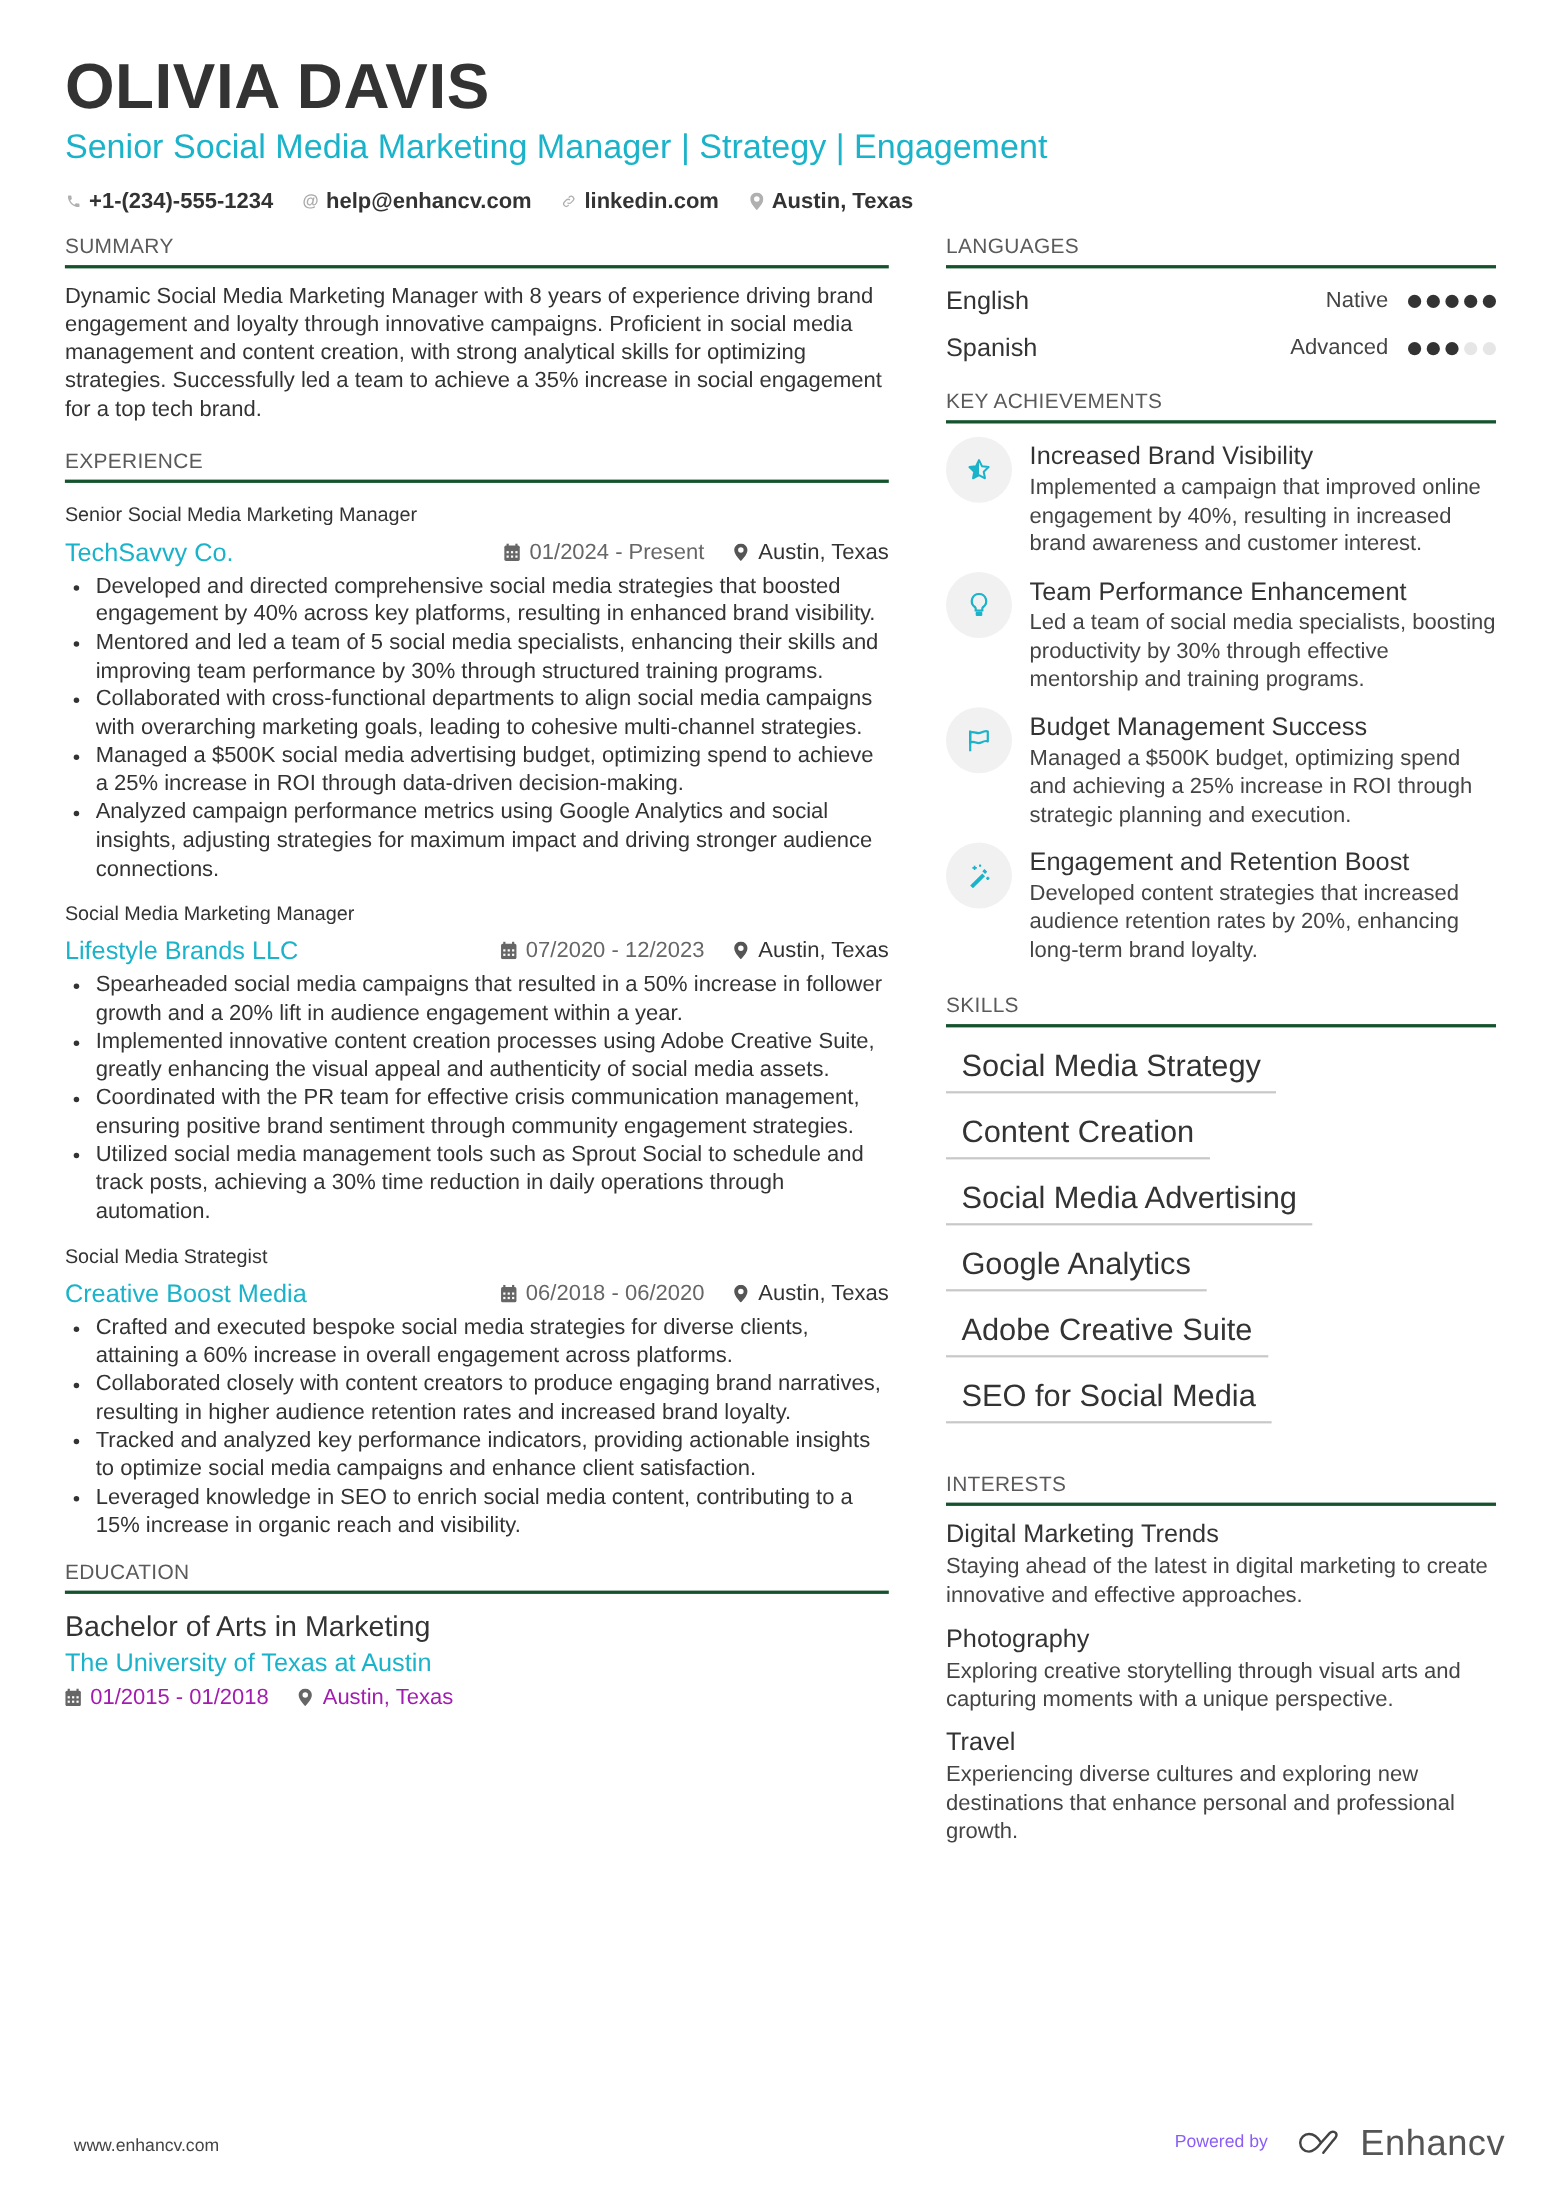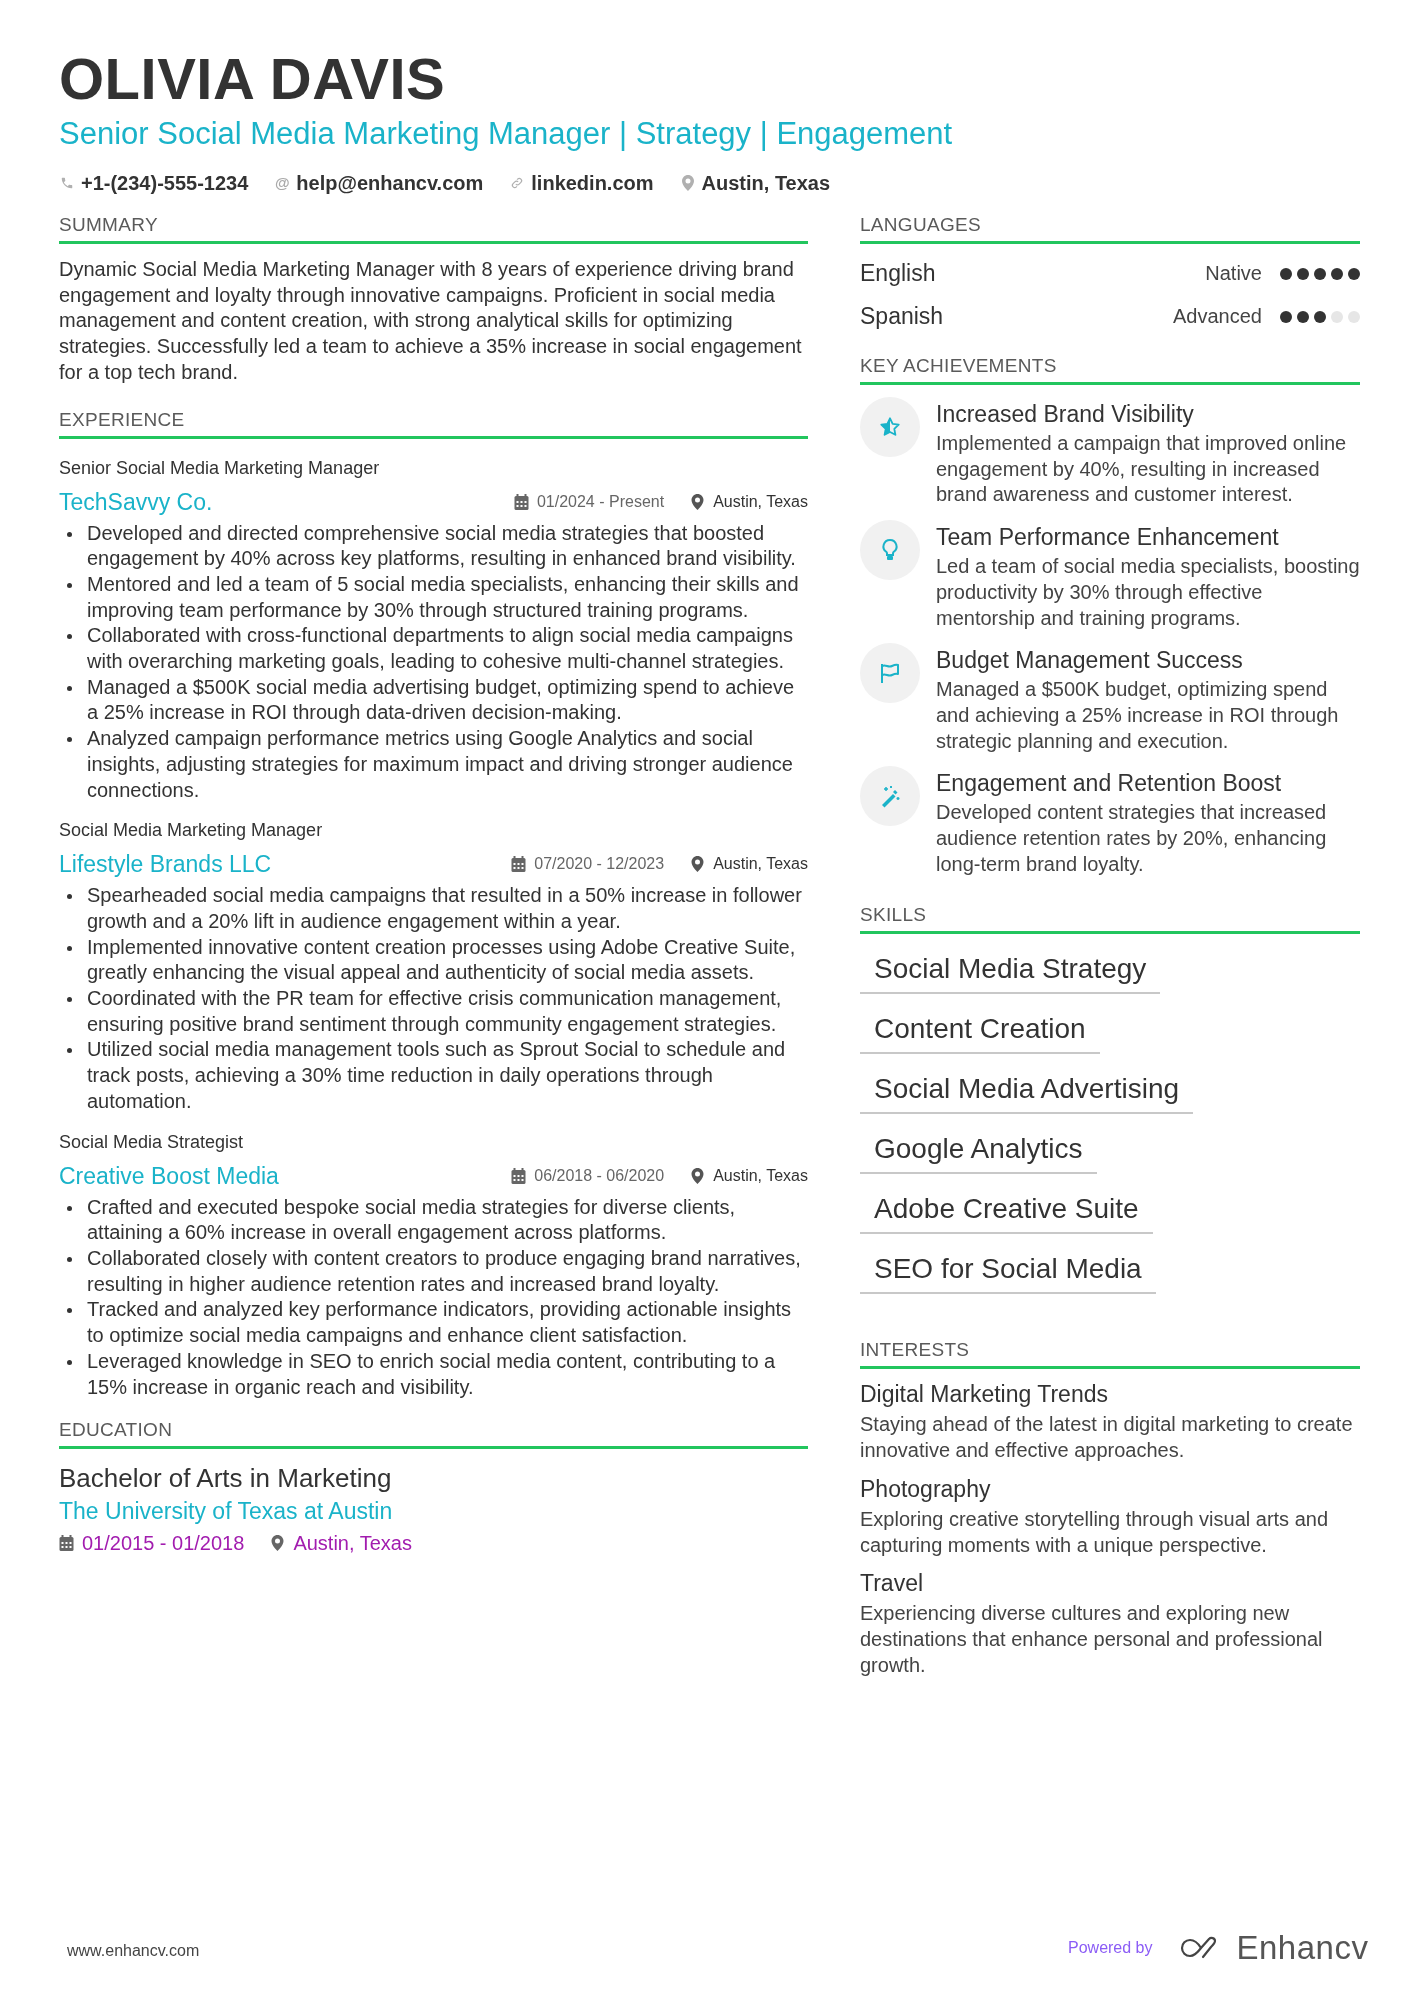--- a/index.html
+++ b/index.html
@@ -9,31 +9,31 @@
   .header { position: absolute; left: 59px; top: 46px; width: 1300px; }
   .name { font-size: 58px; font-weight: bold; color: #333333; letter-spacing: 0.5px; line-height: 66px; }
   .title { font-size: 31px; color: #1ab3c9; line-height: 40px; margin-top: 2px; }
   .contacts { display: flex; gap: 26px; margin-top: 16px; font-size: 20px; color: #333; line-height: 26px; font-weight: bold; }
   .contact { display: flex; align-items: center; gap: 6px; }
   .contact .ico { width: 16px; height: 18px; display: inline-flex; align-items: center; justify-content: center; color: #aaaaaa; font-size: 15px; }
 
   .col-left { position: absolute; left: 59px; top: 213px; width: 749px; }
   .col-right { position: absolute; left: 860px; top: 213px; width: 500px; }
 
-  .section-title { font-size: 19px; color: #5a5a5a; letter-spacing: 0.3px; line-height: 24px; padding-bottom: 4px; border-bottom: 3px solid #22c55e; text-transform: uppercase; }
+  .section-title { font-size: 19px; color: #5a5a5a; letter-spacing: 0.3px; line-height: 24px; padding-bottom: 4px; border-bottom: 3px solid #14532d; text-transform: uppercase; }
   .section { margin-bottom: 22px; }
 
   .summary-text { font-size: 20px; line-height: 25.7px; color: #333; margin-top: 13px; }
 
   .job { margin-top: 12px; }
   .job + .job { margin-top: 10px; }
   .job-title { font-size: 18px; line-height: 34px; color: #333; }
   .job-meta { display: flex; align-items: center; justify-content: space-between; margin-top: 2px; line-height: 30px; }
   .company { font-size: 23px; color: #1ab3c9; }
-  .meta-right { display: flex; align-items: center; gap: 26px; font-size: 16px; color: #666; }
+  .meta-right { display: flex; align-items: center; gap: 26px; font-size: 20px; color: #666; }
   .meta-item { display: flex; align-items: center; gap: 8px; }
   .meta-item.loc { color: #333; }
   .meta-ico { width: 15px; height: 16px; display: inline-block; color: #666; }
 
   .bullets { list-style: none; margin-top: 4px; }
   .bullets li { position: relative; padding-left: 28px; font-size: 20px; line-height: 25.7px; color: #333; }
   .bullets li::before { content: ""; position: absolute; left: 8px; top: 11px; width: 5px; height: 5px; border-radius: 50%; background: #333; }
 
   .edu { margin-top: 12px; }
   .edu-degree { font-size: 26px; line-height: 34px; color: #333; }

